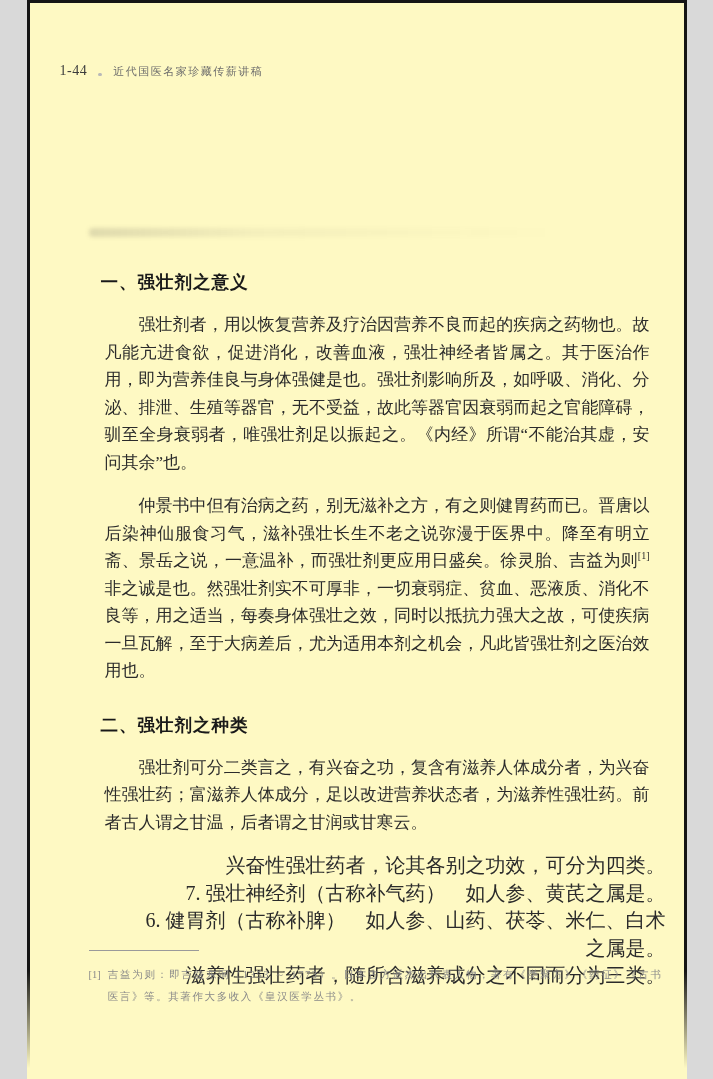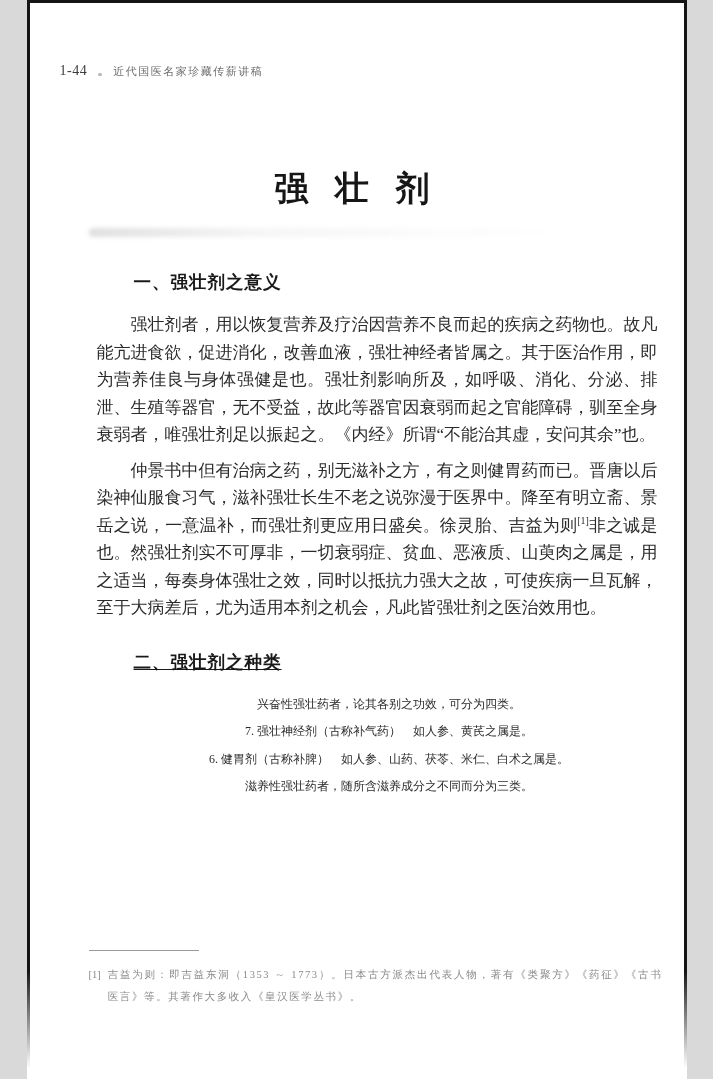--- a/index.html
+++ b/index.html
@@ -1,20 +1,20 @@
 <!DOCTYPE html>
 <html><head>
 <meta charset="utf-8">
 <style>
   html,body { margin:0; padding:0; background:#d9d9d9; }
   .page {
     position:relative;
     width:660px; height:1079px;
     margin:0 auto;
-    background:#ffffff;
+    background:#fef9c3;
     overflow:hidden;
     box-sizing:border-box;
     font-family:"Liberation Serif","DejaVu Serif",serif;
     color:#2e2e2e;
   }
   
   .edge-top { position:absolute; top:0; left:0; width:100%; height:3px;
     background:#151515; }
   .edge-left { position:absolute; top:0; left:0; width:3px; height:100%;
     background:linear-gradient(180deg,#151515 0%,#151515 90%,rgba(21,21,21,0) 99%); }
@@ -46,31 +46,31 @@
   }
 
   .content {
     position:absolute; top:262px; left:62px; right:21px;
     text-align:justify;
   }
   .section-heading {
     font-family:"Liberation Sans","DejaVu Sans",sans-serif;
     font-weight:700; font-size:17.5px; color:#191919;
     letter-spacing:1px;
-    margin:8px 0 17px 45px;
+    margin:8px 0 17px 12px;
   }
-  .section-heading.second { margin-top:28px;text-decoration:underline; }
+  .section-heading.second { margin-top:28px; }
   .body-para {
-    margin:8px;
+    margin:16px;
     font-size:17px; line-height:27.5px;
     text-indent:2em;
     color:#2b2b2b;
   }
-  .list-line { margin:0; font-size:12px; line-height:27.5px; text-indent:2em;
-    text-align:center; color:#2b2b2b; }
+  .list-line { margin:0; font-size:20px; line-height:27.5px; text-indent:2em;
+    text-align:right; color:#2b2b2b; }
   sup.fn-ref { font-size:10px; color:#2b2b2b; line-height:0; letter-spacing:0; }
 
   .footnote-area { position:absolute; top:950px; left:62px; right:24px; }
   .footnote-rule { width:110px; border-top:1.5px solid #9a9a9a; margin-bottom:13px; }
   .footnote {
     display:flex; gap:7px;
     font-size:10.5px; line-height:21.5px;
     color:#8a8a8a; letter-spacing:1.6px;
     text-align:justify;
   }
@@ -84,33 +84,33 @@
   <div class="edge-top"></div>
   <div class="edge-left"></div>
   <div class="edge-right"></div>
 
   <div class="running-header">
     <span class="page-number">1-44</span>
     <span class="header-dot"></span>
     <span class="book-title">近代国医名家珍藏传薪讲稿</span>
   </div>
 
-  <div class="doc-title">强 壮 剂</div>
 
   <div class="ghost-smudge"></div>
 
   <div class="content">
     <div class="section-heading">一、强壮剂之意义</div>
 
     <p class="body-para">强壮剂者，用以恢复营养及疗治因营养不良而起的疾病之药物也。故凡能亢进食欲，促进消化，改善血液，强壮神经者皆属之。其于医治作用，即为营养佳良与身体强健是也。强壮剂影响所及，如呼吸、消化、分泌、排泄、生殖等器官，无不受益，故此等器官因衰弱而起之官能障碍，驯至全身衰弱者，唯强壮剂足以振起之。《内经》所谓“不能治其虚，安问其余”也。</p>
 
-    <p class="body-para"><span>仲景书中但有治病之药，别无滋补之方，有之则健胃药而已。晋唐以后染神仙服食习气，滋补强壮长生不老之说弥漫于医界中。降至有明立斋、景岳之说，一意温补，而强壮剂更应用日盛矣。徐灵胎、吉益为则</span><sup class="fn-ref">[1]</sup><span>非之诚是也。然强壮剂实不可厚非，一切衰弱症、贫血、恶液质、山萸肉之属是，用之适当，每奏身体强壮之效，同时以抵抗力强大之故，可使疾病一旦瓦解，至于大病差后，尤为适用本剂之机会，凡此皆强壮剂之医治效用也。</span></p>
+    <p class="body-para"><span>仲景书中但有治病之药，别无滋补之方，有之则健胃药而已。晋唐以后染神仙服食习气，滋补强壮长生不老之说弥漫于医界中。降至有明立斋、景岳之说，一意温补，而强壮剂更应用日盛矣。徐灵胎、吉益为则</span><sup class="fn-ref">[1]</sup><span>非之诚是也。然强壮剂实不可厚非，一切衰弱症、贫血、恶液质、消化不良等，用之适当，每奏身体强壮之效，同时以抵抗力强大之故，可使疾病一旦瓦解，至于大病差后，尤为适用本剂之机会，凡此皆强壮剂之医治效用也。</span></p>
 
     <div class="section-heading second">二、强壮剂之种类</div>
 
+    <p class="body-para">强壮剂可分二类言之，有兴奋之功，复含有滋养人体成分者，为兴奋性强壮药；富滋养人体成分，足以改进营养状态者，为滋养性强壮药。前者古人谓之甘温，后者谓之甘润或甘寒云。</p>
     <p class="list-line">兴奋性强壮药者，论其各别之功效，可分为四类。</p>
 
     <p class="list-line">7. 强壮神经剂（古称补气药）　如人参、黄芪之属是。</p>
     <p class="list-line">6. 健胃剂（古称补脾）　如人参、山药、茯苓、米仁、白术之属是。</p>
 
     <p class="list-line">滋养性强壮药者，随所含滋养成分之不同而分为三类。</p>
   </div>
 
   <div class="footnote-area">
     <div class="footnote-rule"></div>

